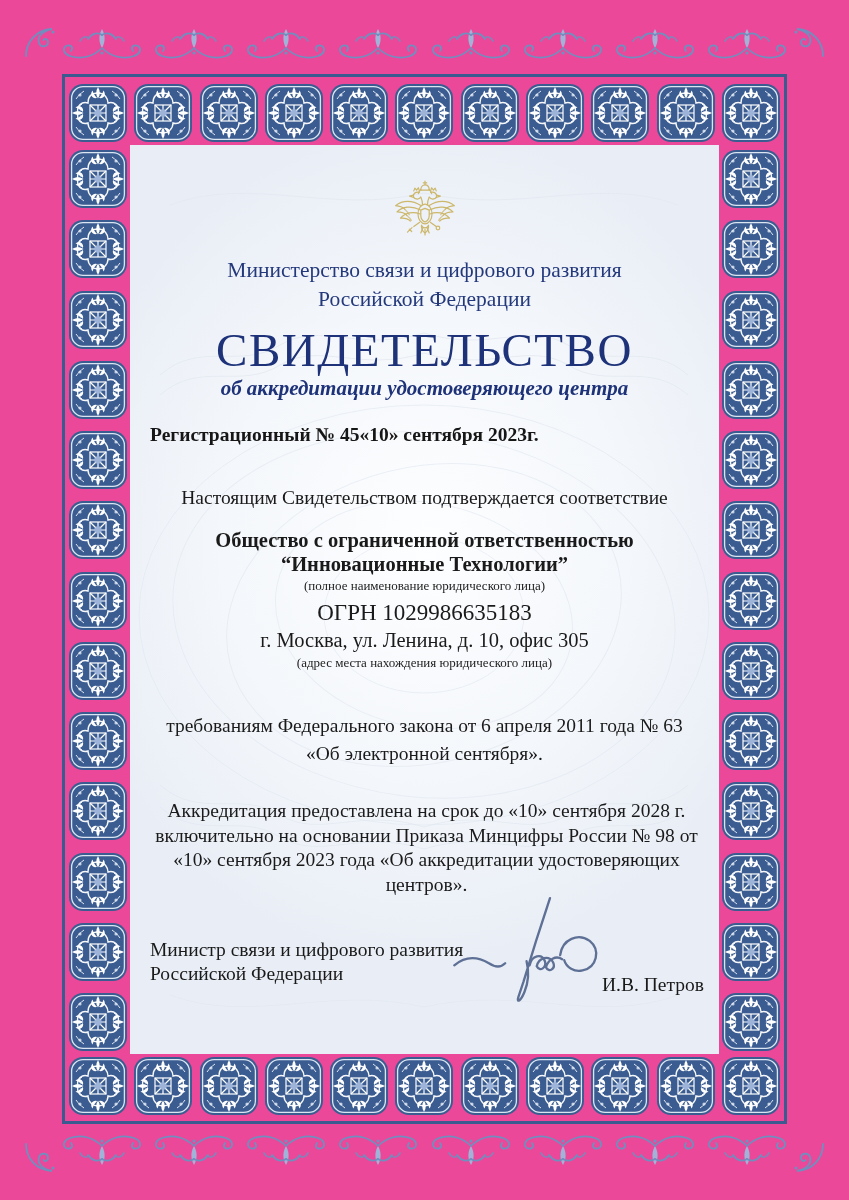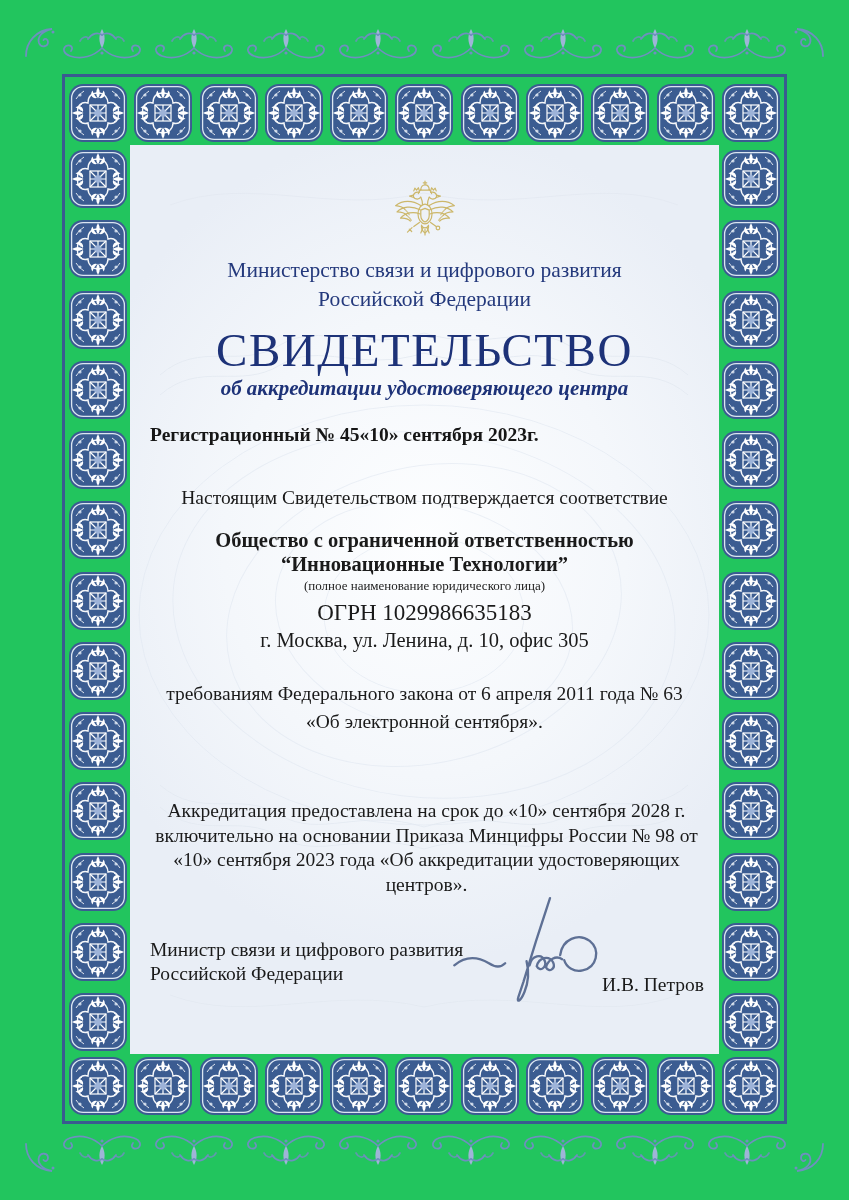--- a/index.html
+++ b/index.html
@@ -1,18 +1,18 @@
 <!DOCTYPE html>
 <html><head>
 <meta charset="utf-8">
 <style>
   html,body{margin:0;padding:0;background:#cfd9ea;}
   .page{
     position:relative;width:849px;height:1200px;overflow:hidden;
-    background:#22c55e;
+    background:#ec4899;
     font-family:"Liberation Serif","DejaVu Serif",serif;
     color:#1a1a1a;
   }
   
   .defs-holder{position:absolute;width:0;height:0;overflow:hidden;}
   .frame-line{
     position:absolute;left:62px;top:74px;width:719px;height:1044px;
     border:3px solid #3a5b90;
   }
   .tiles-row{position:absolute;left:68px;width:713px;height:60px;display:flex;justify-content:space-between;}
@@ -49,21 +49,21 @@
   .ministry{top:256px;font-size:21.5px;line-height:29px;color:#24397c;}
   .cert-title{top:325px;font-size:47px;line-height:50px;font-weight:400;letter-spacing:1.5px;color:#1d3278;margin:0;}
   .cert-subtitle{top:376px;font-size:21px;font-weight:700;color:#1d3278;font-style:italic;}
   .regline{top:424px;display:flex;justify-content:flex-start;padding:0 10px;box-sizing:border-box;font-size:19.5px;color:#161616;font-weight:bold;}
   .intro{top:487px;font-size:19.5px;}
   .orgblock{top:528px;}
   .org-b{font-size:20.5px;font-weight:700;line-height:24px;}
   .caption{font-size:13px;line-height:15px;margin-top:2px;color:#222;}
   .ogrn{font-size:23px;line-height:27px;margin-top:6px;}
   .addr{font-size:20.5px;line-height:25px;margin-top:2px;}
-  .law{top:680px;font-size:19.5px;line-height:28px;}
+  .law{top:712px;font-size:19.5px;line-height:28px;}
   .accr{top:799px;text-align:center;padding:0 6px 0 10px;box-sizing:border-box;font-size:19.5px;line-height:24.5px;}
   .minister{top:938px;text-align:left;padding-left:10px;font-size:19.5px;line-height:23.5px;}
   .sig-svg{position:absolute;left:305px;top:892px;width:155px;height:112px;}
   .min-name{position:absolute;left:462px;top:956px;font-size:19.5px;margin-top:18px;}
 </style>
 </head>
 <body>
 
 <div class="page">
 
@@ -491,20 +491,21 @@
     </div>
 
     <div class="blk intro">Настоящим Свидетельством подтверждается соответствие</div>
 
     <div class="blk orgblock">
       <div class="org-b">Общество с ограниченной ответственностью</div>
       <div class="org-b">“Инновационные Технологии”</div>
       <div class="caption">(полное наименование юридического лица)</div>
       <div class="ogrn">ОГРН 1029986635183</div>
       <div class="addr">г. Москва, ул. Ленина, д. 10, офис 305</div>
+      <div class="caption">(адрес места нахождения юридического лица)</div>
     </div>
 
     <div class="blk law">
       <div>требованиям Федерального закона от 6 апреля 2011 года № 63</div>
       <div>«Об электронной сентября».</div>
     </div>
 
     <div class="blk accr">
       <div>Аккредитация предоставлена на срок до «10» сентября 2028 г.</div>
       <div>включительно на основании Приказа Минцифры России № 98 от</div>

